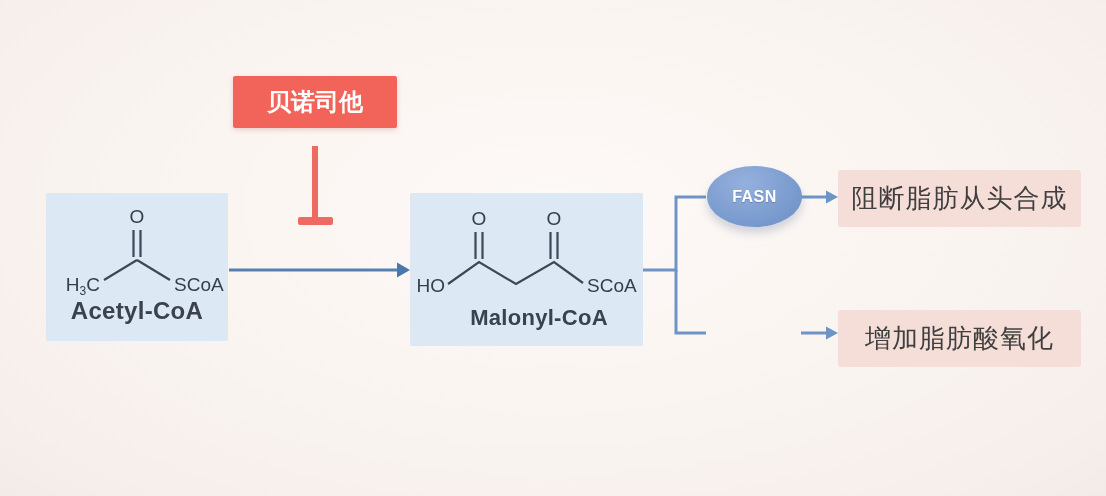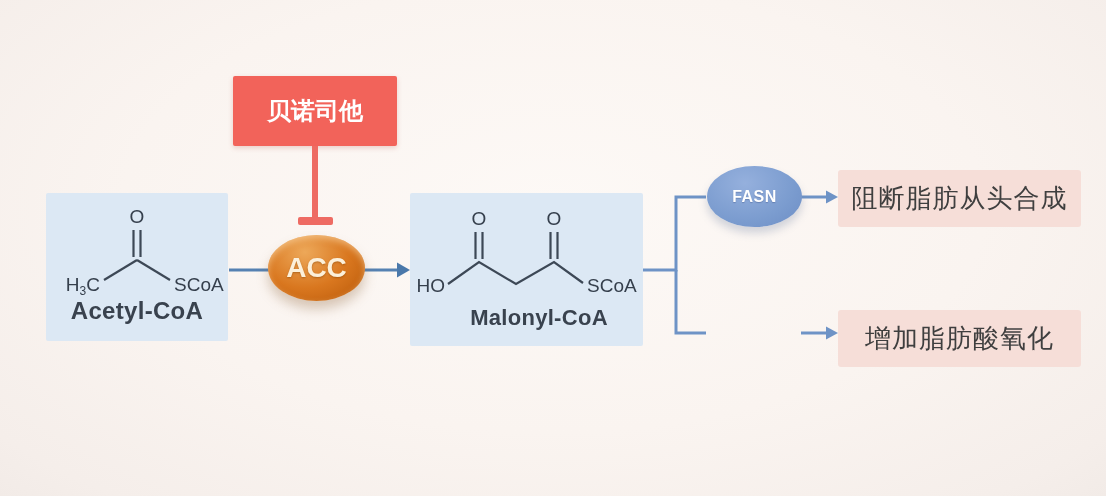--- a/index.html
+++ b/index.html
@@ -55,21 +55,21 @@
   #cpt1-ellipse {
     left:707px; top:303px; width:95px; height:61px;
     background: radial-gradient(ellipse at 40% 28%, #ffcf45 0%, #f8b702 60%, #eea700 95%);
     box-shadow: 0 6px 9px rgba(170,140,70,0.35);
     font-size:19px; letter-spacing:0.5px; text-shadow:0 1px 1px rgba(160,110,0,0.4);
   }
 
   
   #drug-box {
     position:absolute; z-index:4;
-    left:233px; top:76px; width:164px; height:70px;
+    left:233px; top:76px; width:164px; height:52px;
     background:#f2635a; border-radius:2px;
     display:flex; flex-direction:row; align-items:center; justify-content:center;
     color:#fff; font-weight:bold; font-size:24px; line-height:30px;
     box-shadow:0 2px 5px rgba(190,90,80,0.25);
   }
   #inhibit-stem {
     position:absolute; z-index:4;
     left:312px; top:146px; width:6px; height:73px;
     background:#ee6b63;
   }
@@ -140,23 +140,20 @@
       </g>
       <g fill="#353f4c" stroke="none">
         <text x="91" y="30" text-anchor="middle" font-size="19">O</text>
         <text x="54" y="98" text-anchor="end" font-size="19"><tspan>H</tspan><tspan dy="4" font-size="12">3</tspan><tspan dy="-4">C</tspan></text>
         <text x="128" y="98" font-size="19">SCoA</text>
       </g>
     </svg>
     <div class="metabolite-label">Acetyl-CoA</div>
   </div>
 
-  <div id="acc-ellipse" class="enzyme">
-    <span>ACC</span>
-  </div>
 
   <div id="malonyl-box" class="metabolite-box">
     <svg class="struct" width="233" height="112" viewBox="0 0 233 112">
       <g stroke="#3d4856" stroke-width="2.2">
         <line x1="65.5" y1="39" x2="65.5" y2="66"></line>
         <line x1="72.5" y1="39" x2="72.5" y2="66"></line>
         <line x1="140.5" y1="39" x2="140.5" y2="66"></line>
         <line x1="147.5" y1="39" x2="147.5" y2="66"></line>
         <polyline points="38,91 69,69 106,91 144,69 173,90" fill="none"></polyline>
       </g>

